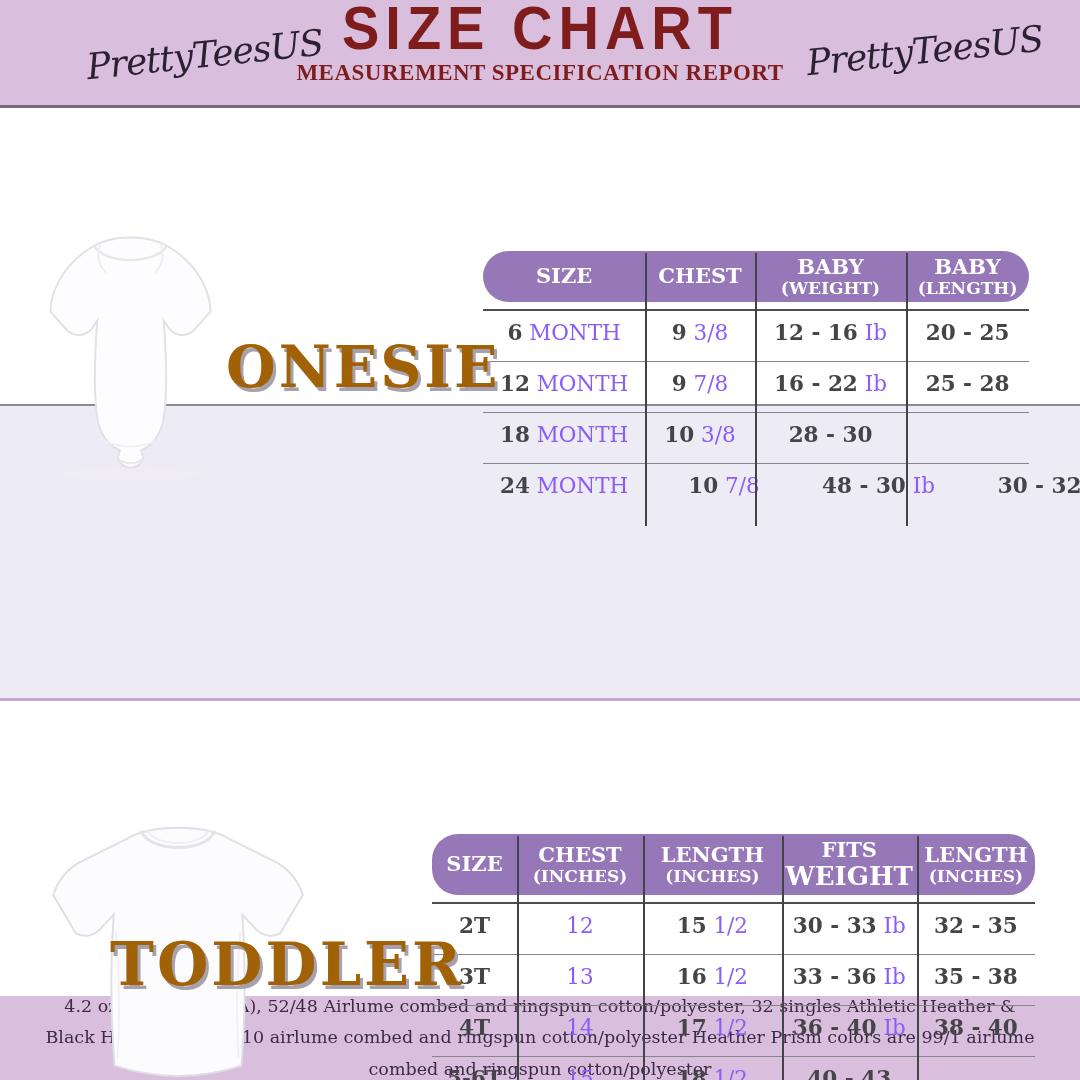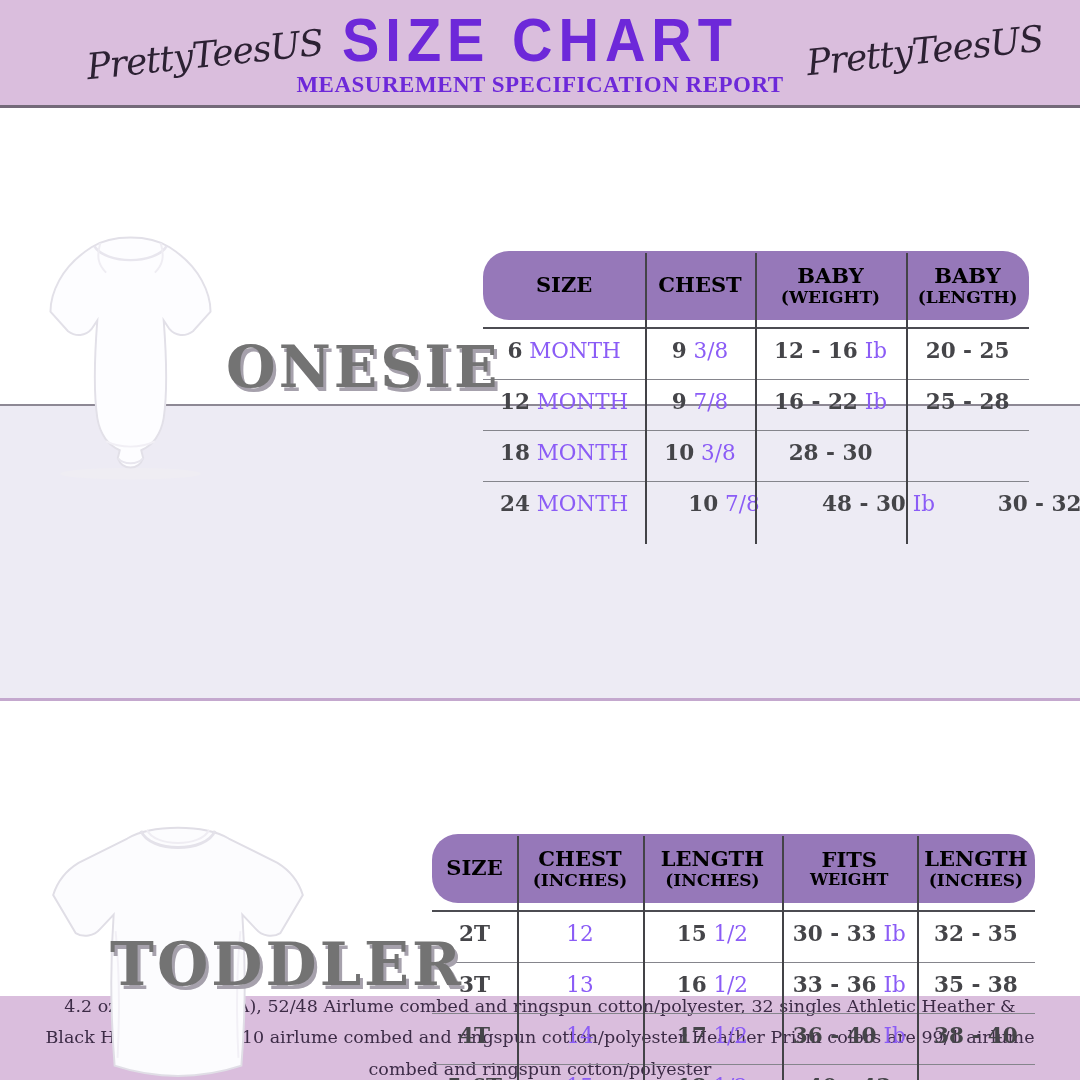--- a/index.html
+++ b/index.html
@@ -17,37 +17,37 @@
     max-width:1005px; text-align:center; font-size:17.5px; line-height:1.8;
     color:#3c2b46; font-family:"DejaVu Serif", serif; margin:0;
   }
   .brand {
     position:absolute; font-style:italic; font-size:36px; color:#2c2133;
     transform:rotate(-6deg); letter-spacing:-1px; white-space:nowrap;
     font-family:"DejaVu Serif", serif;
   }
   #brand-left { left:86px; top:34px; }
   #brand-right { left:806px; top:30px; }
-  #title-wrap { position:absolute; left:0; right:0; top:12px; text-align:center; color:#6d28d9; }
+  #title-wrap { position:absolute; left:0; right:0; top:0; text-align:center; color:#7f1d1d; }
   #main-title {
     font-family:"Liberation Sans", sans-serif; font-size:56px; font-weight:900;
     letter-spacing:6px; line-height:1; transform:scaleY(1.1); margin:0;
   }
   #subtitle {
     font-family:"Liberation Serif", serif; font-size:23px; font-weight:700;
     letter-spacing:0.5px; margin-top:4px;
   }
 
   
   #section-onesie  { top:111px; height:293px; background:#ffffff; }
   #section-toddler { top:404px; height:297px; background:#edebf4; border-top:2px solid #8d8894; border-bottom:3px solid #c4a8ce; }
   #section-youth   { top:704px; height:292px; background:#ffffff; }
 
   .big-title {
-    position:absolute; font-weight:bold; color:#737373;
+    position:absolute; font-weight:bold; color:#a16207;
     text-shadow:3px 4px 0 #a6a1ac; letter-spacing:3px;
     font-family:"DejaVu Serif", serif; white-space:nowrap; z-index:5;
   }
   #onesie-title  { left:226px; top:222px; font-size:57px; }
   #toddler-title { left:110px; top:524px; font-size:59px; }
 
   .garment { position:absolute; z-index:1; }
   #onesie-image  { left:28px;  top:120px; }
   #toddler-shirt { left:22px;  top:408px; }
 
@@ -55,26 +55,26 @@
   .size-table { position:absolute; z-index:4; }
   #onesie-table  { left:483px; top:140px; width:546px; padding-bottom:18px; }
   #toddler-table { left:432px; top:428px; width:603px; padding-bottom:16px; }
 
   .st-head {
     display:grid; background:#9678b9; border-radius:26px;
     position:relative; z-index:2; min-height:42px;
   }
   .st-hcell {
     display:flex; flex-direction:column; justify-content:center; align-items:center;
-    text-align:center; color:#000000; font-weight:bold; line-height:1.08;
-    padding:14px 0; min-height:42px; font-family:"DejaVu Serif", serif;
+    text-align:center; color:#ffffff; font-weight:bold; line-height:1.08;
+    padding:5px 0; min-height:42px; font-family:"DejaVu Serif", serif;
   }
   #toddler-table .st-hcell { min-height:58px; }
   .hl1 { font-size:21px; }
-  .hl2 { font-size:16px; }
+  .hl2 { font-size:26px; }
   .hl2.paren { font-size:17px; font-weight:bold; }
 
   .st-row { display:grid; position:relative; z-index:1;margin-top:6px; }
   .st-head + .st-row { border-top:2.5px solid #4c4c52; margin-top:7px; }
   .st-row + .st-row { border-top:1.5px solid #85858c; }
   .st-cell {
     text-align:center; padding:9px 2px 10px; font-size:21.5px;
     color:#47474d; font-family:"DejaVu Serif", serif; white-space:nowrap;
   }
   .cb { font-weight:bold; color:#454549; }

